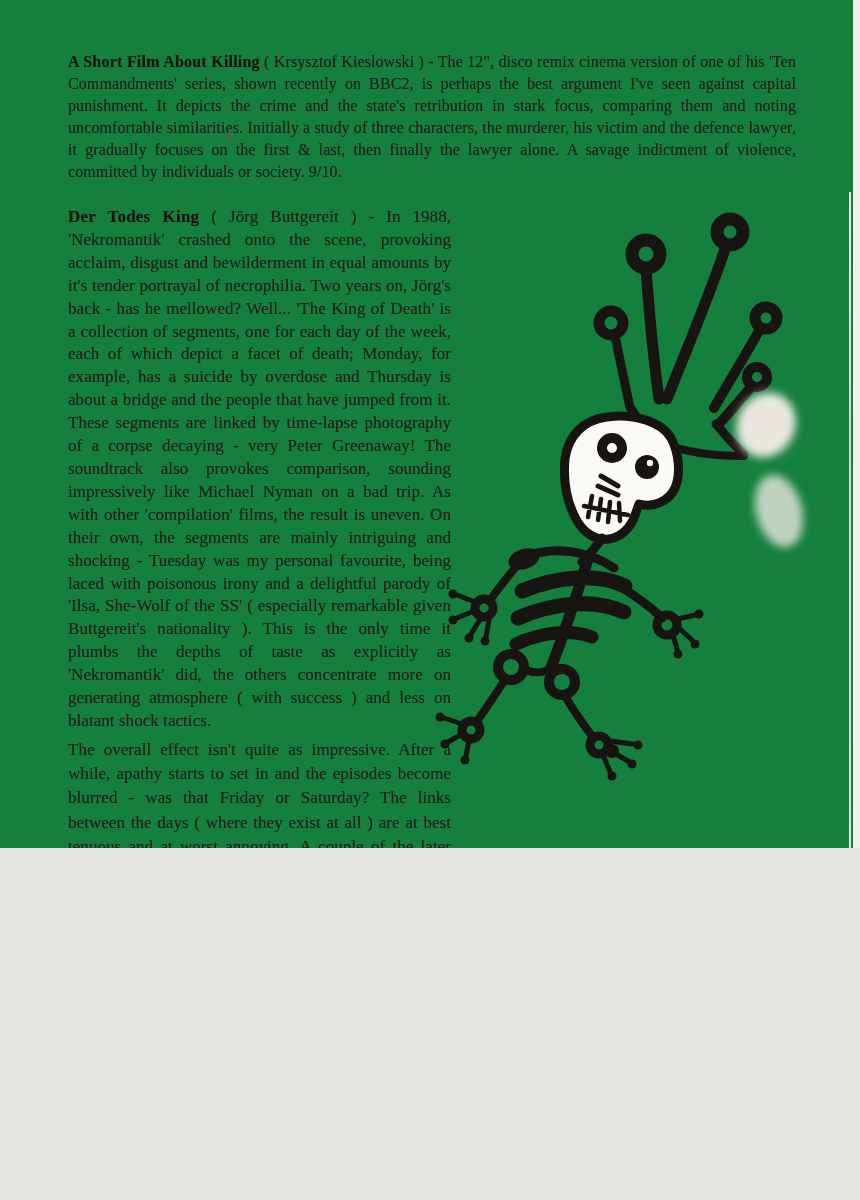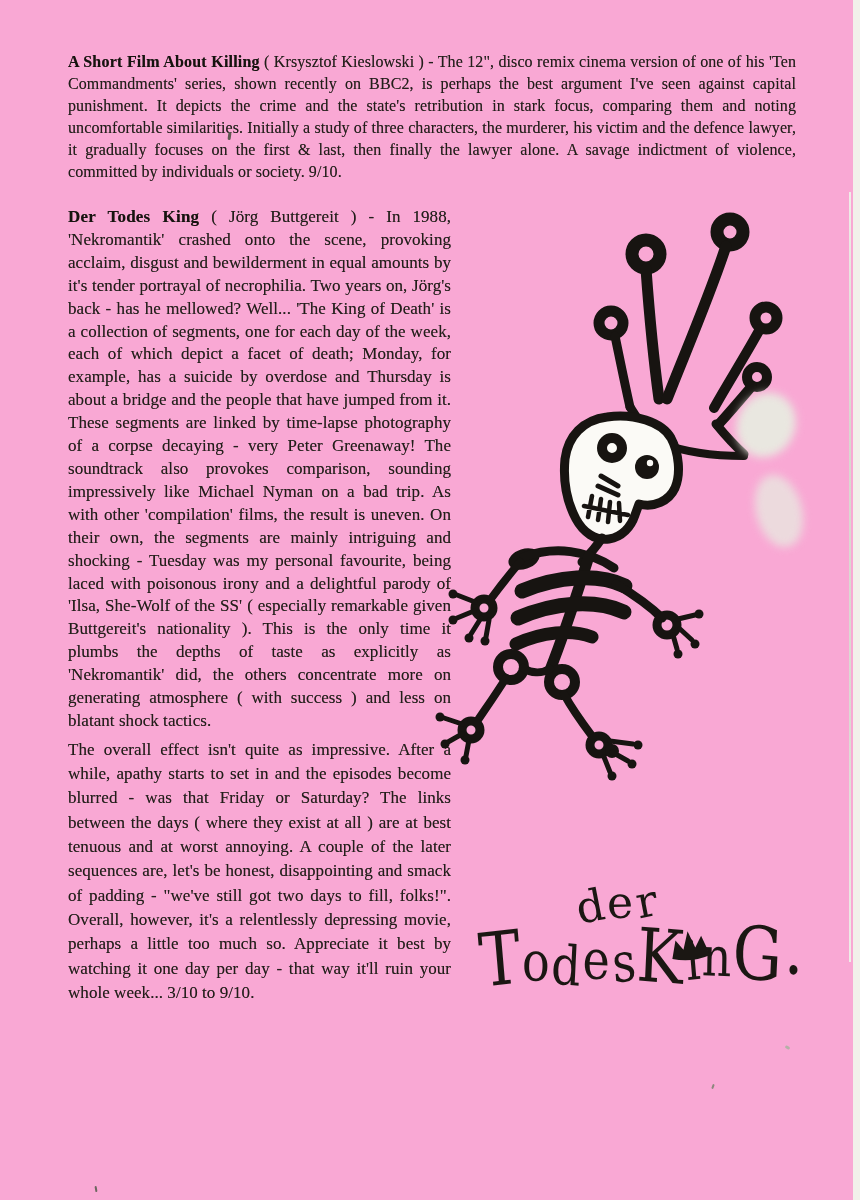--- a/index.html
+++ b/index.html
@@ -1,18 +1,18 @@
 <!DOCTYPE html>
 <html><head>
 <meta charset="utf-8">
 <style>
   html,body{margin:0;padding:0;background:#e8e6e0;}
   .page{
-    position:relative;width:860px;height:1200px;overflow:hidden;
-    background:#f9a8d4;
+    position:relative;width:860px;height:848px;overflow:hidden;
+    background:#15803d;
     font-family:"Liberation Serif","DejaVu Serif",serif;
     color:#221e1a;
   }
   .para{
     margin:0;text-align:justify;
     text-shadow:0 0 .5px rgba(40,35,30,.55);
   }
   .para b{color:#16130f;letter-spacing:.2px;}
   .para1{
     position:absolute;left:68px;top:51px;width:728px;

